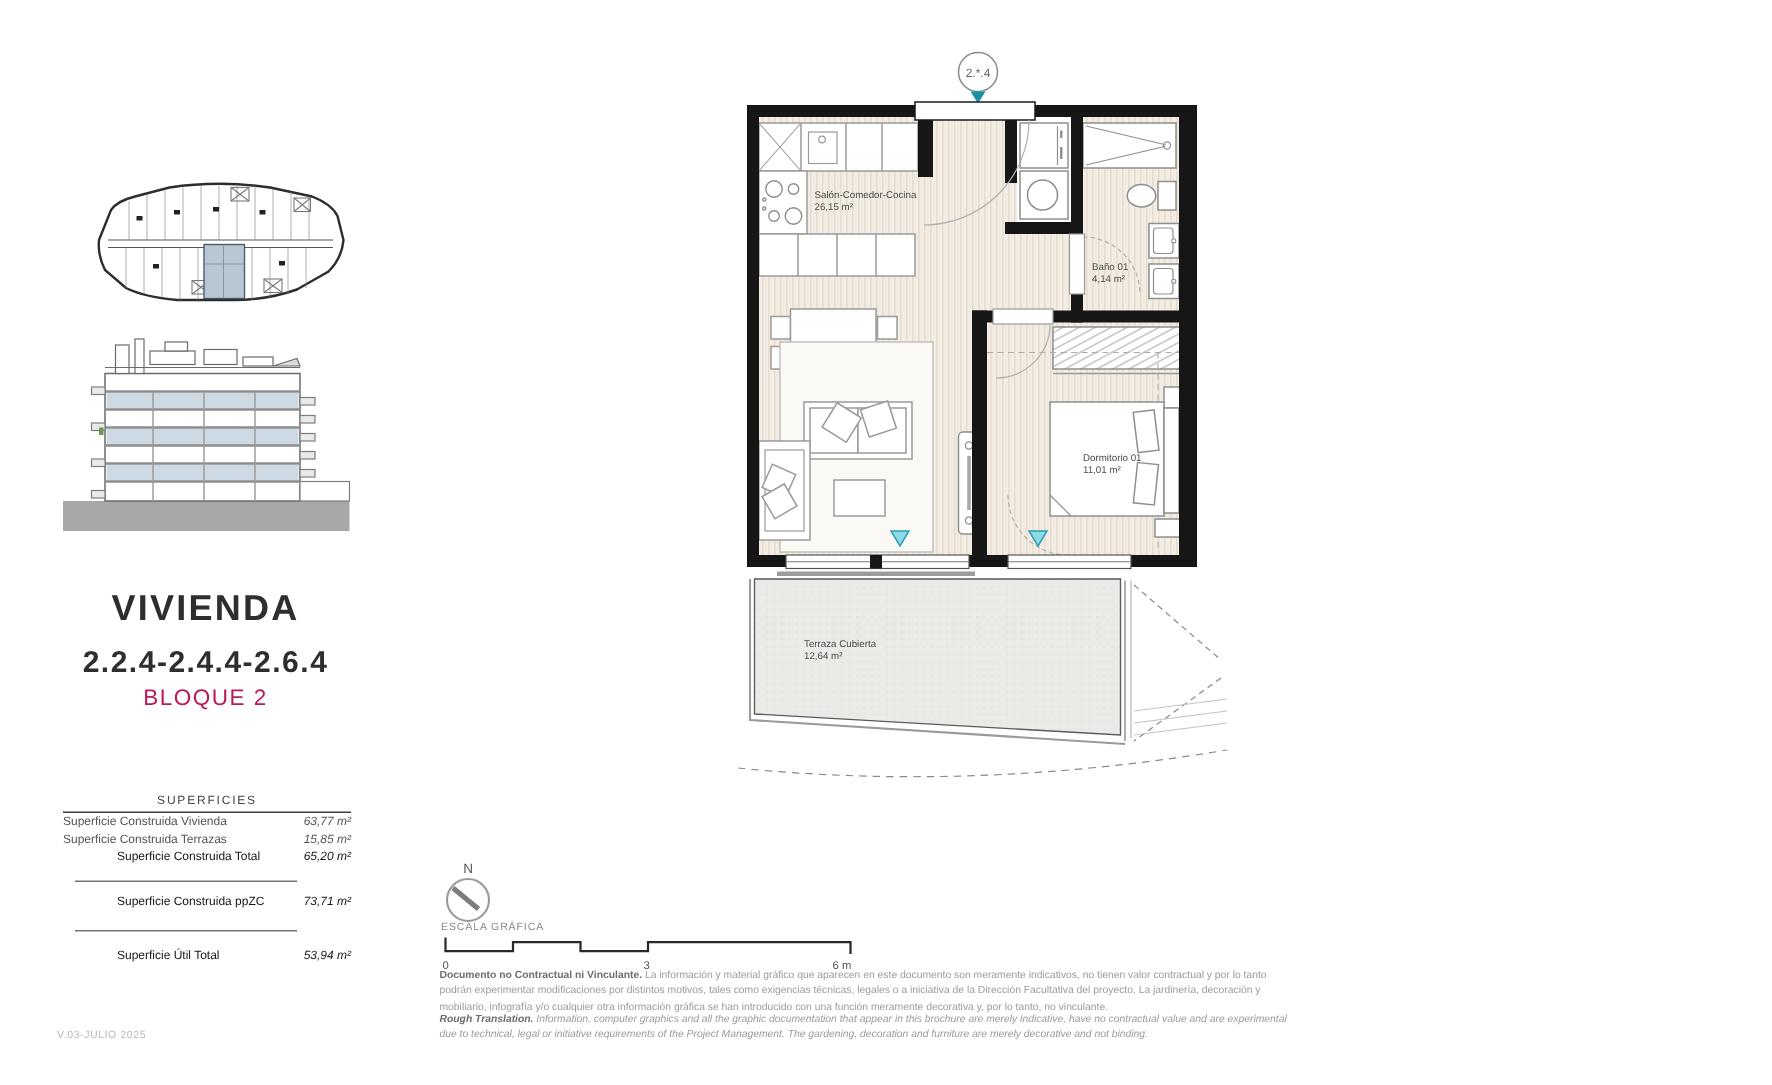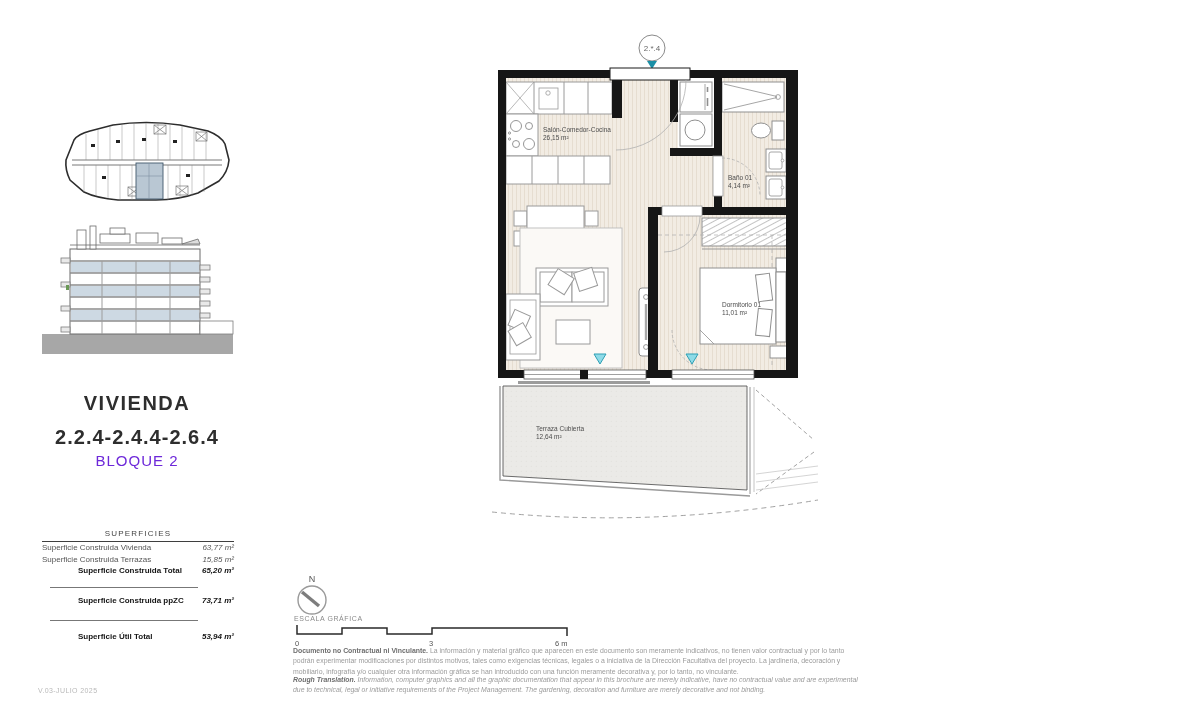--- a/index.html
+++ b/index.html
@@ -2,33 +2,33 @@
 <html><head>
 <meta charset="utf-8">
 <style>
   * { margin:0; padding:0; box-sizing:border-box; }
   html,body { width:1181px; height:723px; background:#ffffff; overflow:hidden; position:relative;
               font-family:"Liberation Sans", sans-serif; }
   .abs { position:absolute; }
 
   
   .title-block { left:30px; top:392px; width:214px; text-align:center; color:#2e2e2e; }
-  .title-main  { font-size:20px; font-weight:bold; letter-spacing:1.5px; }
+  .title-main  { font-size:24px; font-weight:bold; letter-spacing:1.5px; }
   .title-nums  { font-size:20px; font-weight:bold; letter-spacing:1px; margin-top:11px; }
-  .title-block .sub { font-size:15px; color:#6d28d9; letter-spacing:1px; margin-top:3px; font-weight:400; }
+  .title-block .sub { font-size:15px; color:#be185d; letter-spacing:1px; margin-top:3px; font-weight:400; }
 
   
   .superficies { left:42px; top:481px; width:192px; font-size:8px; color:#555;margin-top:48px; }
   .sup-header  { text-align:center; letter-spacing:1.2px; color:#444; margin-bottom:3px; }
   .rule-full   { border:0; border-top:1.2px solid #3f3f3f; }
   .rule-part   { border:0; border-top:1px solid #777; width:148px; margin-left:8px; }
   .sup-row     { display:flex; justify-content:space-between; line-height:10.5px; margin-top:1px;align-items:center; }
   .sup-row .lbl{ }
   .sup-row .val{ font-style:italic; }
-  .sup-row.bold{ font-weight:bold; color:#161616;padding-left:36px; }
+  .sup-row.bold{ font-weight:normal; color:#161616;padding-left:36px; }
   .gap10{ height:10px; } .gap7{ height:7px; } .gap14{ height:14px; }
 
   
   .scale-label { left:294px; top:615px; font-size:7px; letter-spacing:0.6px; color:#8a8a8a; }
   .disc1 { left:293px; top:646px; width:568px; font-size:6.9px; line-height:1.5; color:#9b9b9b; }
   .disc1 b { color:#6d6d6d; }
   .disc2 { left:293px; top:675px; width:568px; font-size:6.9px; line-height:1.5; color:#9b9b9b; font-style:italic; }
   .disc2 b { color:#6d6d6d; }
   .version { left:38px; top:687px; font-size:7px; color:#b9b9b9; letter-spacing:0.4px; }
 

